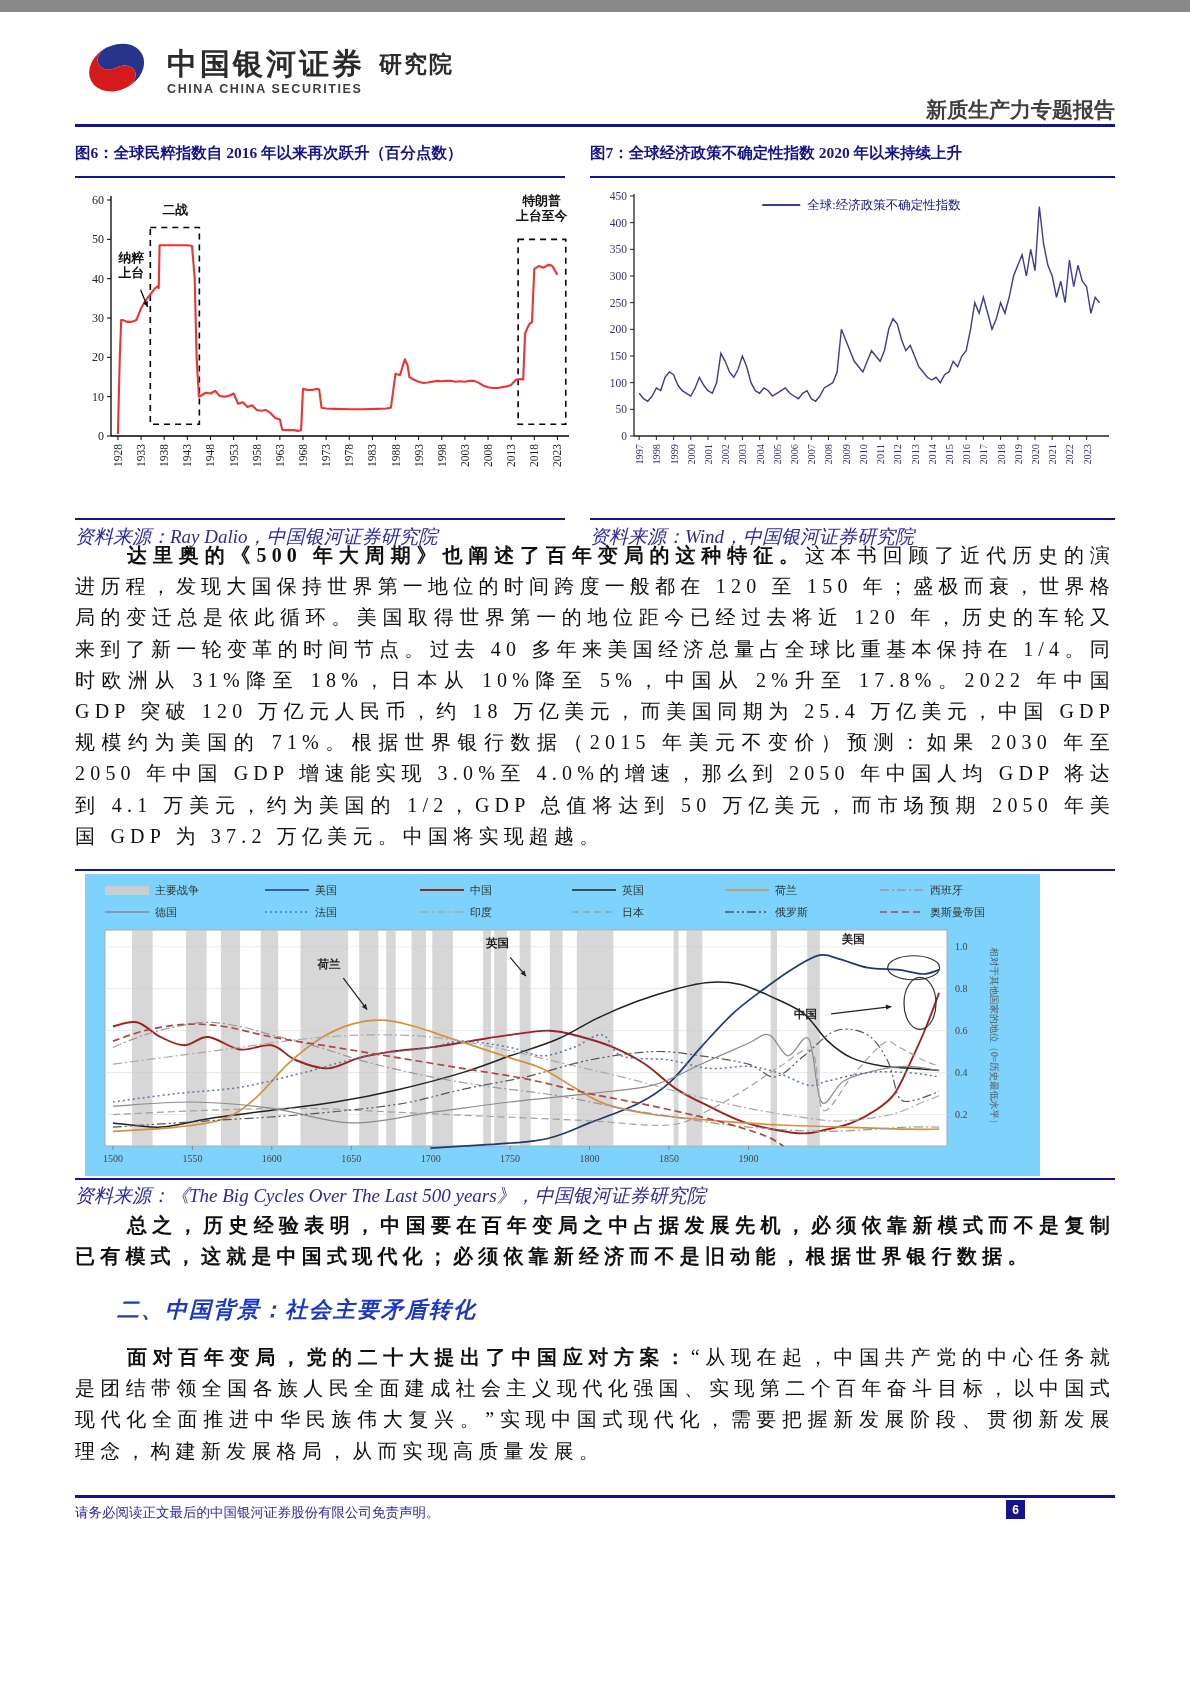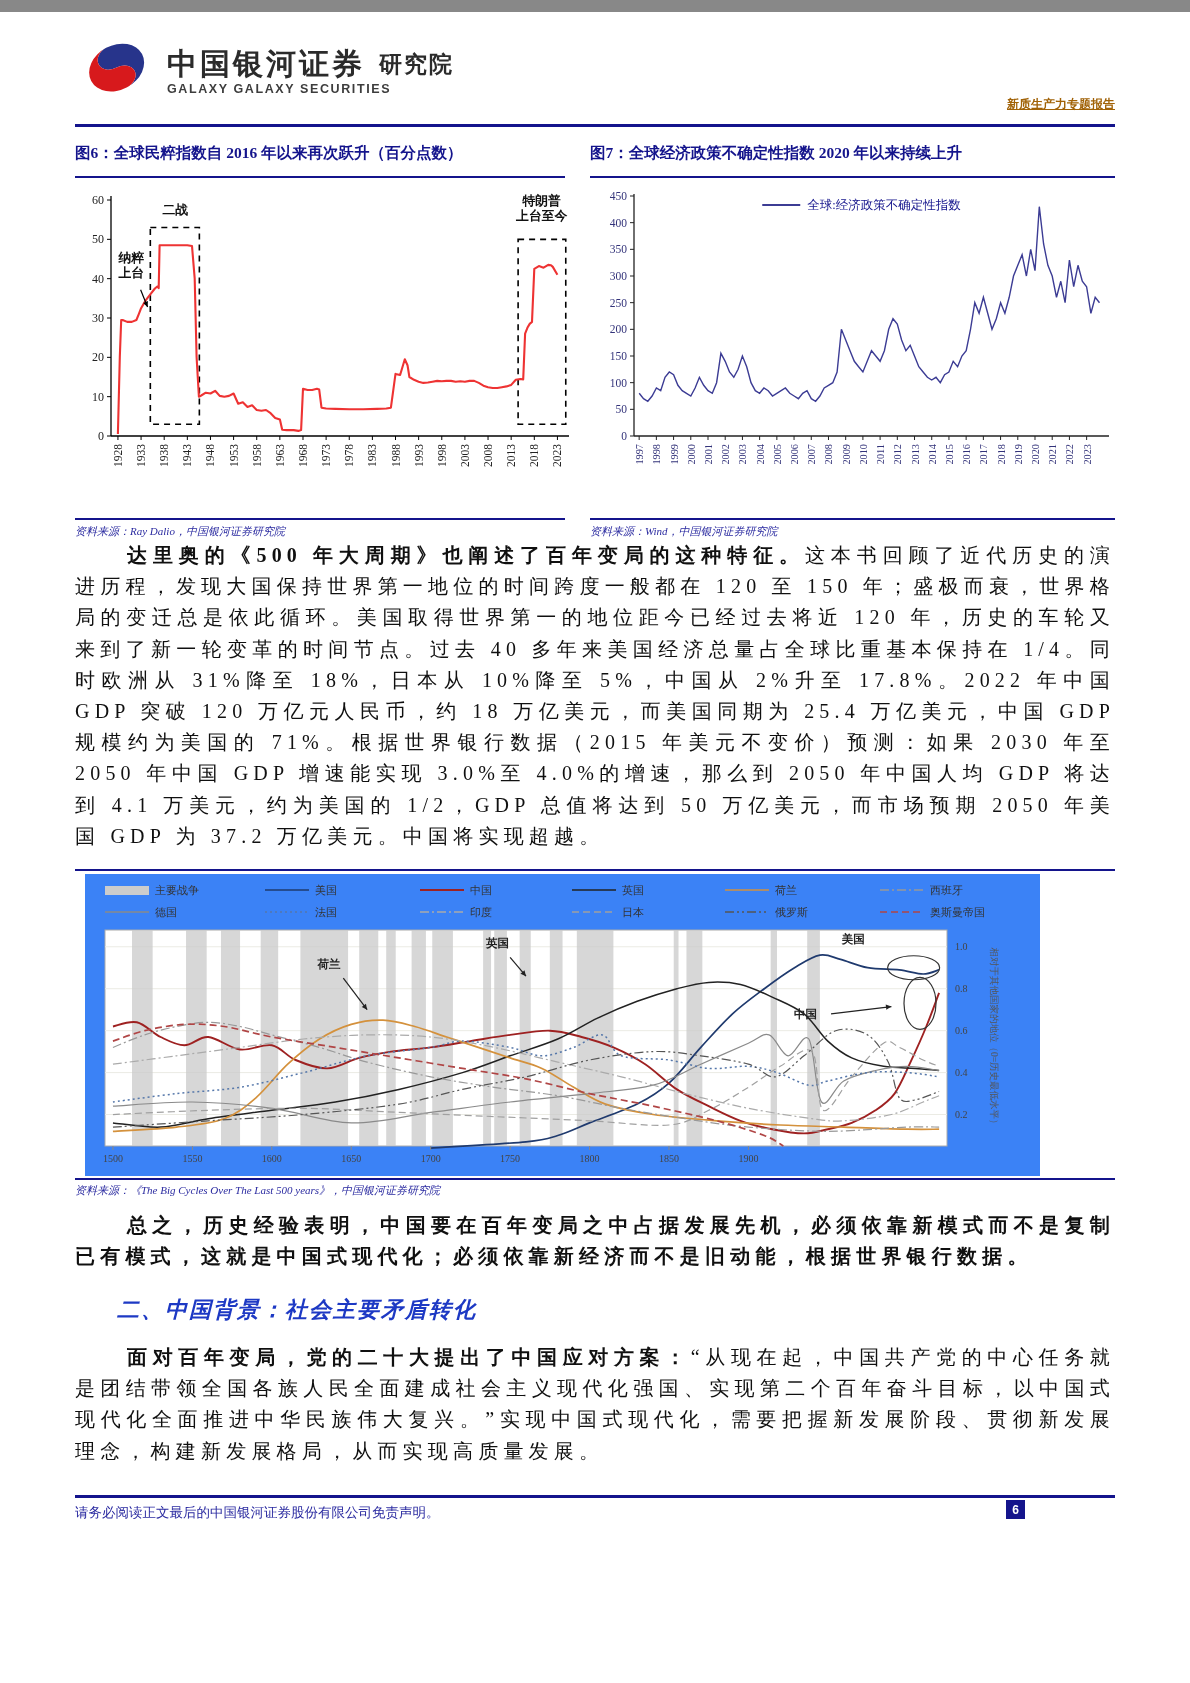--- a/index.html
+++ b/index.html
@@ -7,31 +7,31 @@
         font-family:"Liberation Serif","DejaVu Serif",serif;color:#111;overflow:hidden;}
   .abs{position:absolute;}
   
   .logo-wrap{left:83px;top:24px;display:flex;align-items:center;gap:12px;}
   .logo-text .cn{font-family:"Liberation Sans","DejaVu Sans",sans-serif;font-weight:bold;
         font-size:30px;color:#2b2b2b;letter-spacing:3px;line-height:32px;white-space:nowrap;}
   .logo-text .inst{font-size:23px;font-weight:bold;margin-left:14px;letter-spacing:2px;}
   .logo-text .en{font-family:"Liberation Sans","DejaVu Sans",sans-serif;font-weight:bold;
         font-size:12.5px;color:#3d3d3d;letter-spacing:1.6px;margin-top:2px;}
   .hdr-right{right:75px;top:84px;font-family:"Liberation Sans","DejaVu Sans",sans-serif;
-        font-weight:bold;font-size:12px;color:#a16207;text-decoration:underline;}
+        font-weight:bold;font-size:21px;color:#404040;}
   .rule{background:#14148c;}
   .cap{font-weight:bold;font-size:15.5px;color:#14148c;white-space:nowrap;}
-  .src{font-style:italic;font-size:11px;color:#2a2aa0;white-space:nowrap;}
+  .src{font-style:italic;font-size:19px;color:#2a2aa0;white-space:nowrap;}
   .para{width:1040px;text-align:justify;font-size:20px;line-height:31.2px;
         letter-spacing:5.2px;text-indent:52px;color:#101010;}
   .para .lead{font-weight:bold;}
   .para.bold{font-weight:bold;}
   .section-h{font-family:"Liberation Sans","DejaVu Sans",sans-serif;font-weight:bold;
         font-size:22px;color:#1d39c4;letter-spacing:2px;font-style:italic;}
-  .fig8box{background:#3b82f6;}
+  .fig8box{background:#7dd3fc;}
   .footer-text{font-size:13.5px;color:#2a2aa0;}
   .page-badge{width:19px;height:19px;background:#14148c;color:#fff;display:flex;
         align-items:center;justify-content:center;
         font-family:"Liberation Sans","DejaVu Sans",sans-serif;font-size:12px;font-weight:bold;}
   svg text{font-family:"Liberation Serif","DejaVu Serif",serif;}
 </style>
 </head>
 <body>
 
 <div class="page">
@@ -41,21 +41,21 @@
       <g transform="rotate(-28 50 50)">
         <path d="M50,12 a40,31 0 0 1 0,62 a20,15.5 0 0 0 0,-31 a20,15.5 0 0 1 0,-31 z" fill="#27348b"></path>
         <path d="M50,74 a40,31 0 0 1 0,-62 a20,15.5 0 0 0 0,31 a20,15.5 0 0 1 0,31 z" fill="#d7191c"></path>
       </g>
     </svg>
     <div class="logo-text">
       <div style="display:flex;align-items:flex-end;">
         <span class="cn">中国银河证券</span>
         <span class="cn inst">研究院</span>
       </div>
-      <div class="en">GALAXY GALAXY SECURITIES</div>
+      <div class="en">CHINA CHINA SECURITIES</div>
     </div>
   </div>
   <div class="abs hdr-right">新质生产力专题报告</div>
   <div class="abs rule" style="left:75px;top:112px;width:1040px;height:3px;"></div>
 
   <div class="abs cap" style="left:75px;top:131px;">图6：全球民粹指数自 2016 年以来再次跃升（百分点数）</div>
   <div class="abs cap" style="left:590px;top:131px;">图7：全球经济政策不确定性指数 2020 年以来持续上升</div>
   <div class="abs rule" style="left:75px;top:164px;width:490px;height:2px;"></div>
   <div class="abs rule" style="left:590px;top:164px;width:525px;height:2px;"></div>
 

